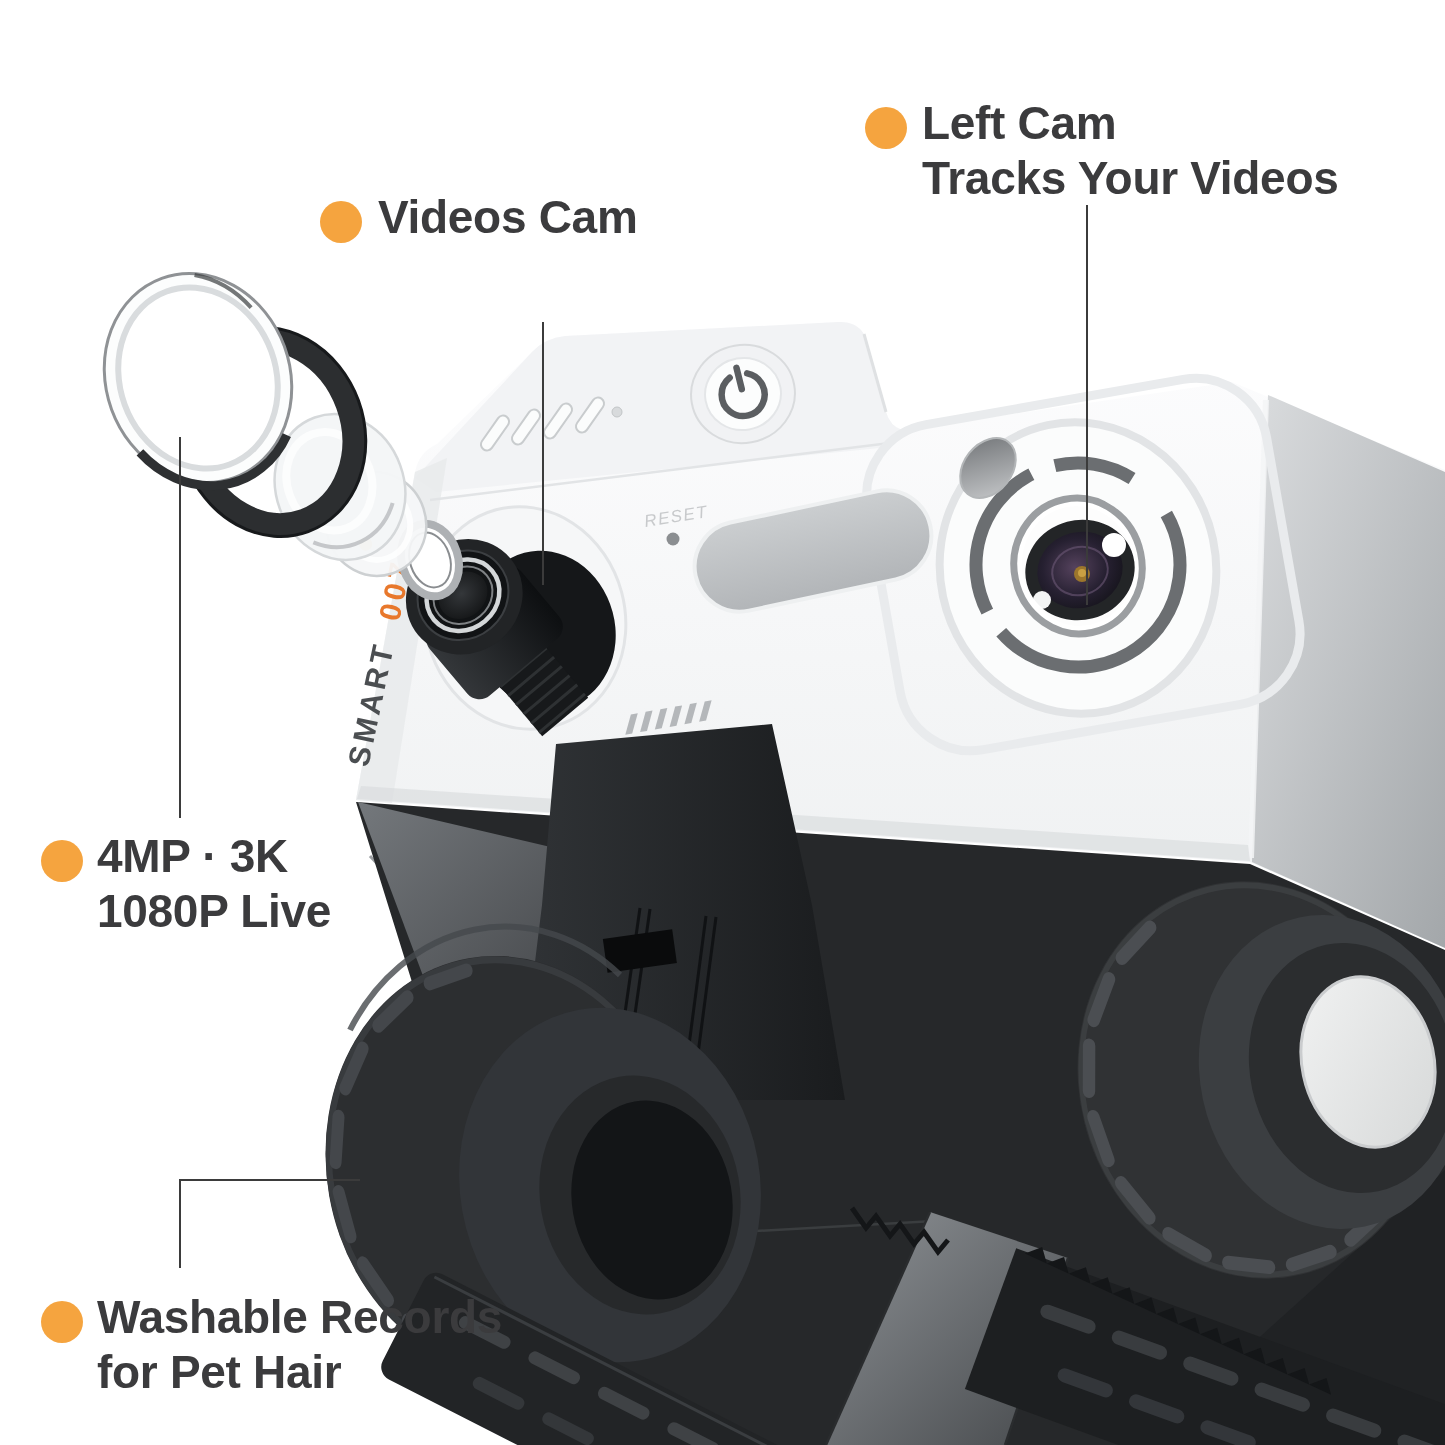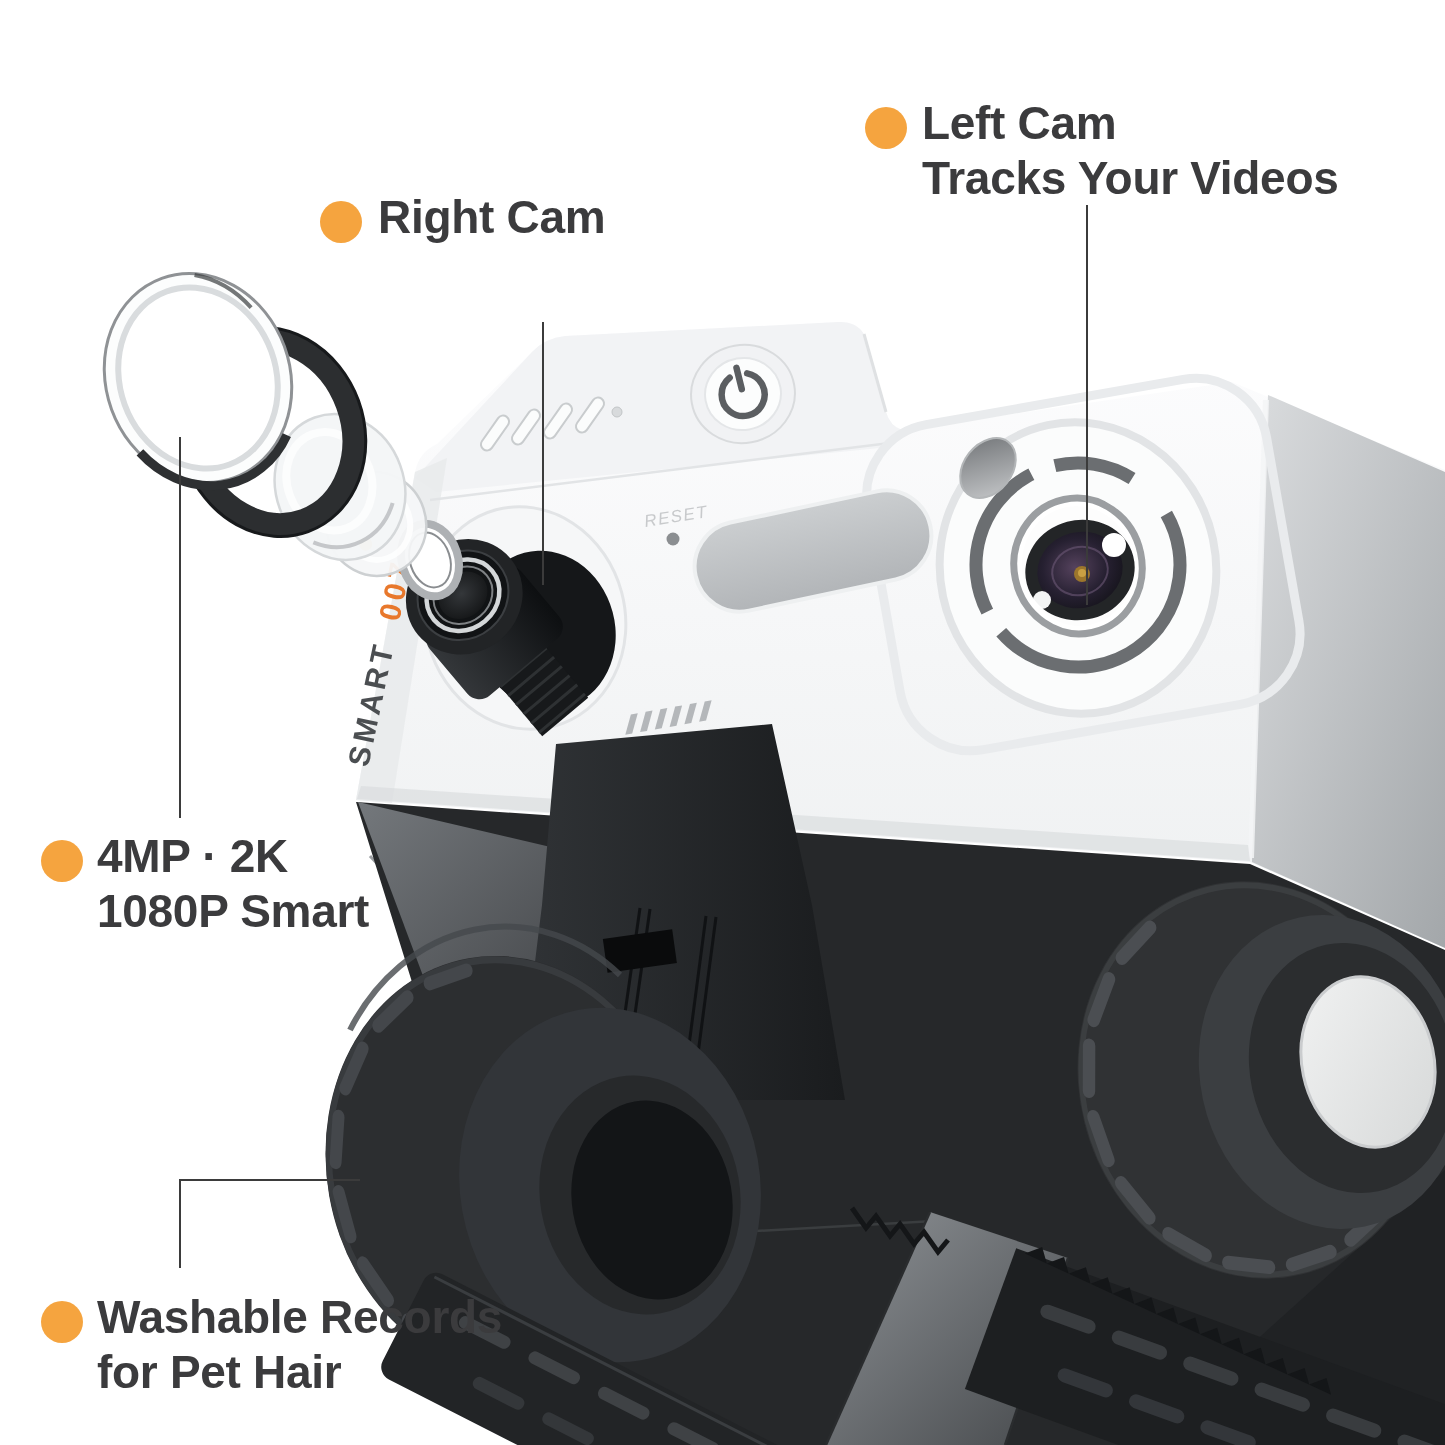--- a/index.html
+++ b/index.html
@@ -352,27 +352,27 @@
 </svg>
 
 <div class="bullet" style="left:865px;top:107px"></div>
 <div class="callout" style="left:922px;top:96px">
   <div>Left Cam</div>
   <div>Tracks Your Videos</div>
 </div>
 
 <div class="bullet" style="left:320px;top:201px"></div>
 <div class="callout" style="left:378px;top:190px">
-  <div>Right Cam</div>
+  <div>Videos Cam</div>
 </div>
 
 <div class="bullet" style="left:41px;top:840px"></div>
 <div class="callout" style="left:97px;top:829px">
-  <div>4MP · 2K</div>
-  <div>1080P Smart</div>
+  <div>4MP · 3K</div>
+  <div>1080P Live</div>
 </div>
 
 <div class="bullet" style="left:41px;top:1301px"></div>
 <div class="callout" style="left:97px;top:1290px">
   <div>Washable Records</div>
   <div>for Pet Hair</div>
 </div>
 
 </div>
 

